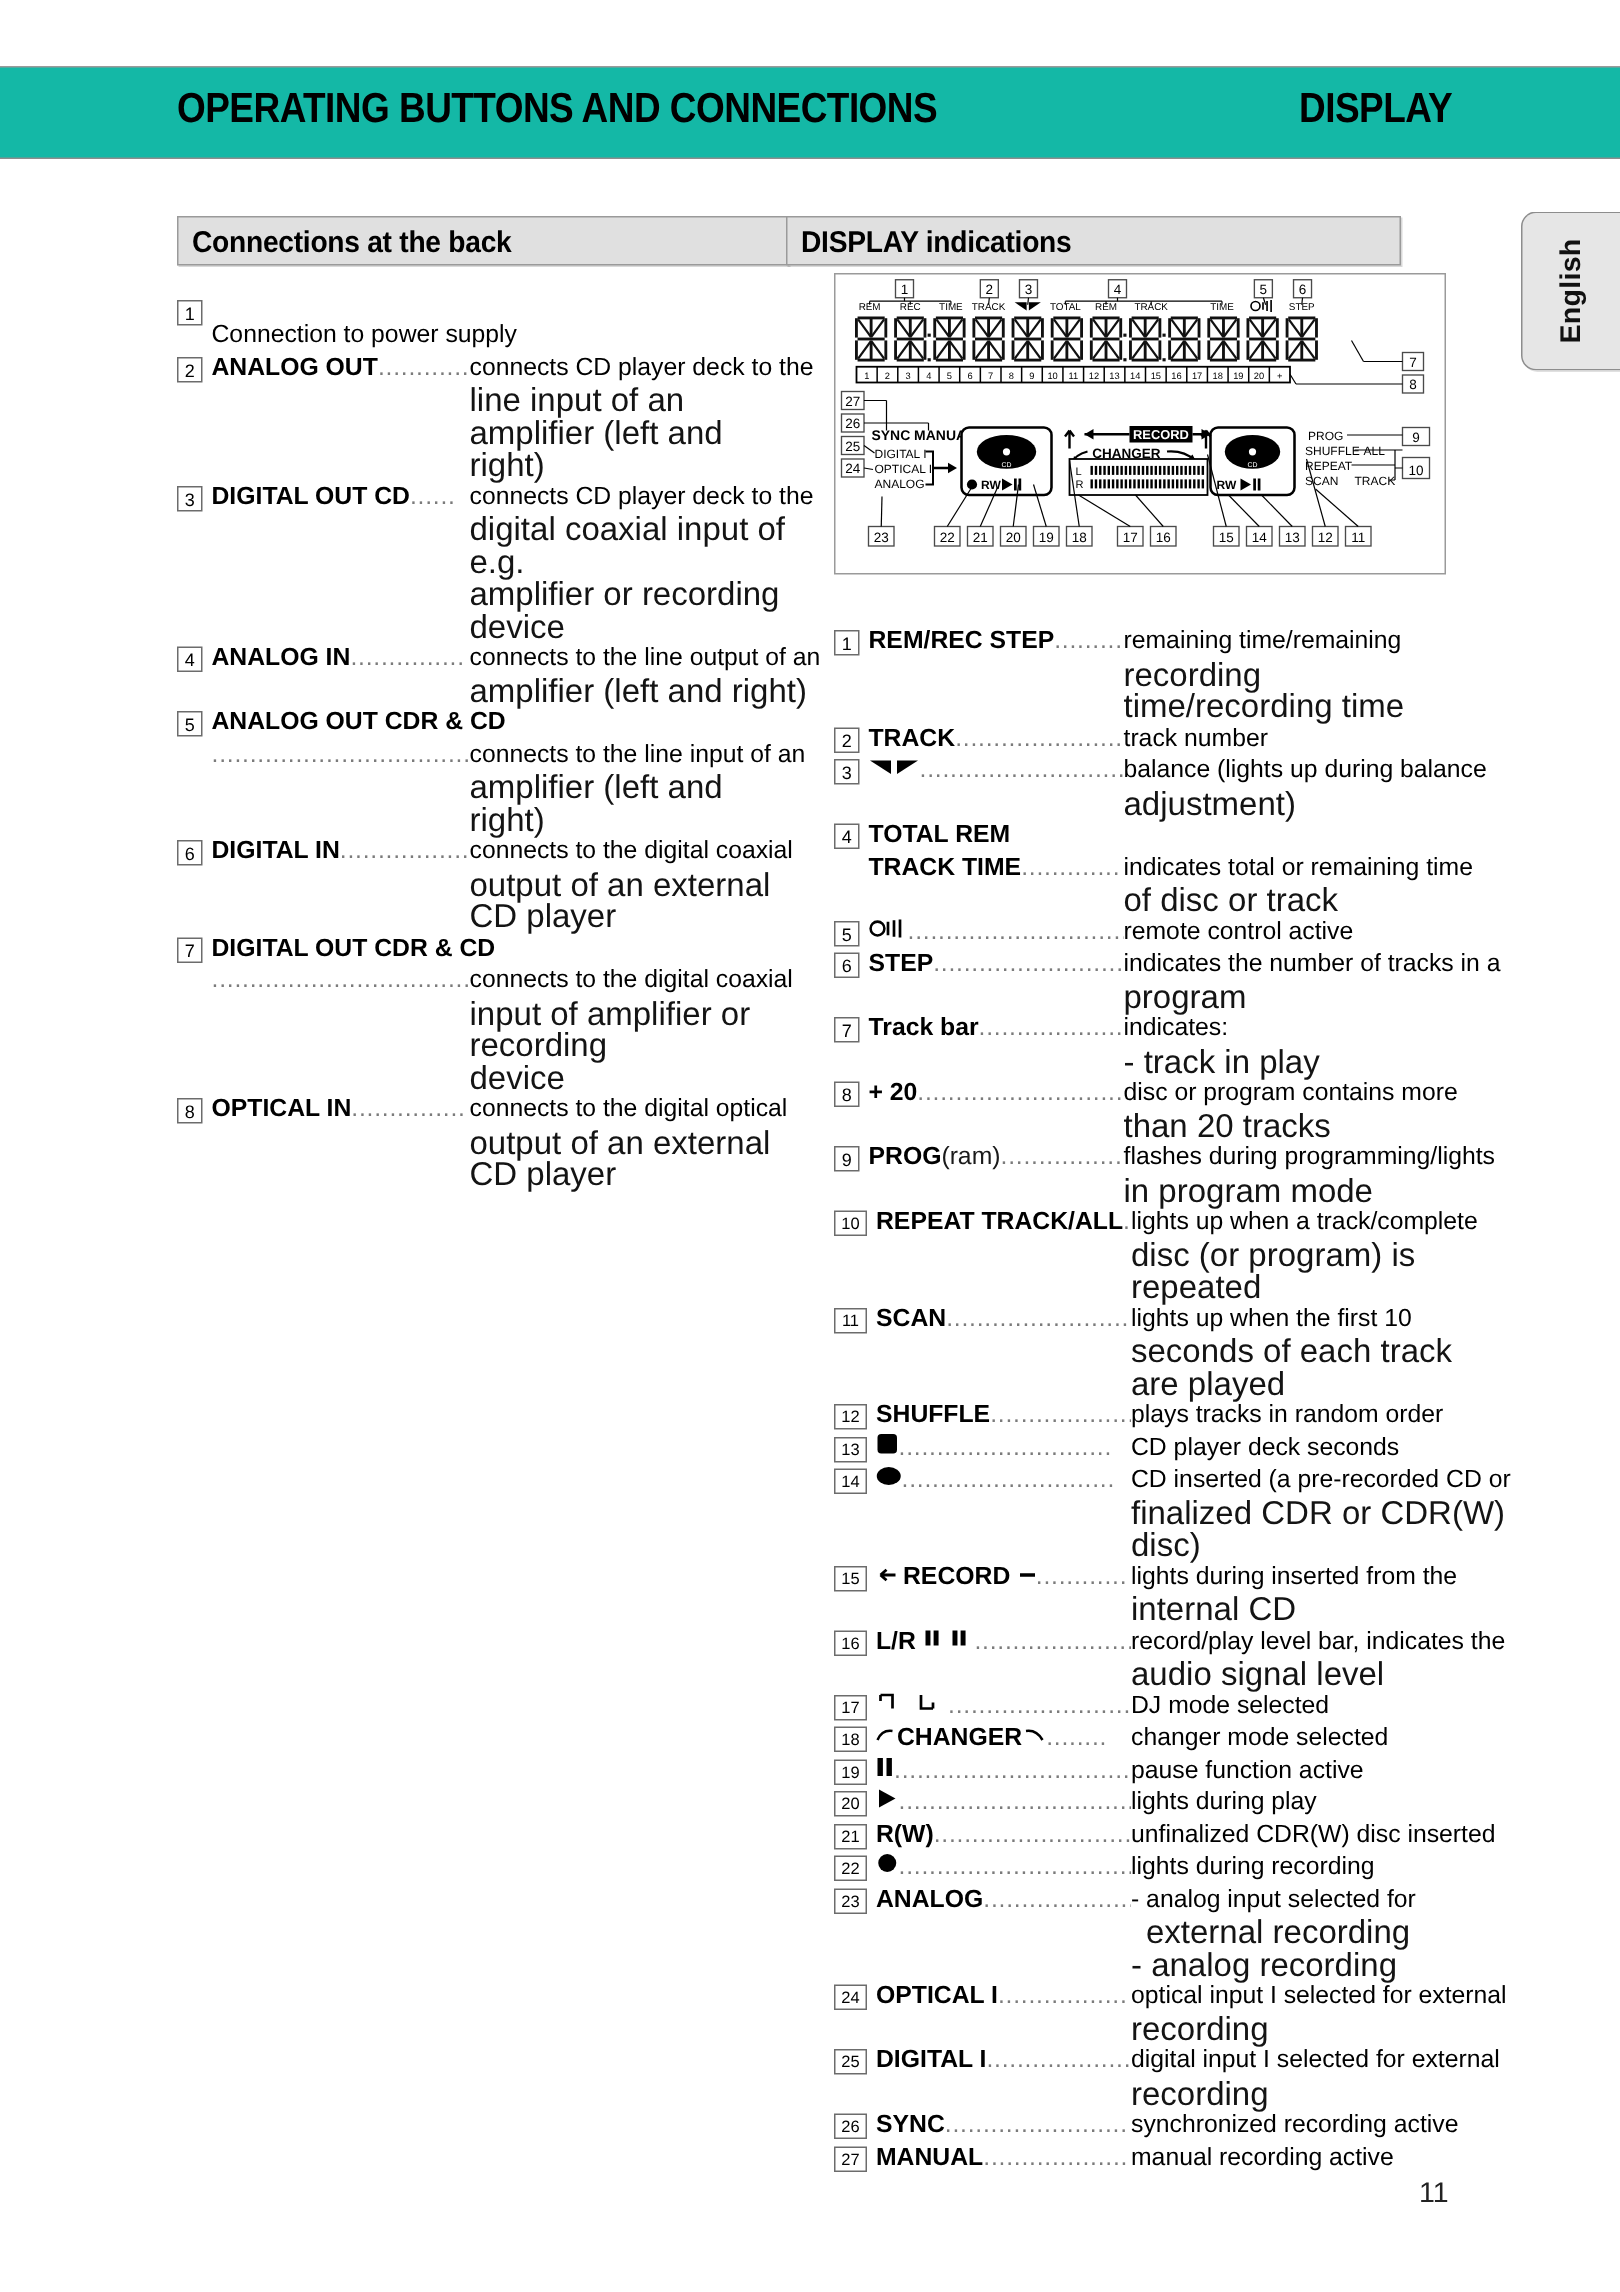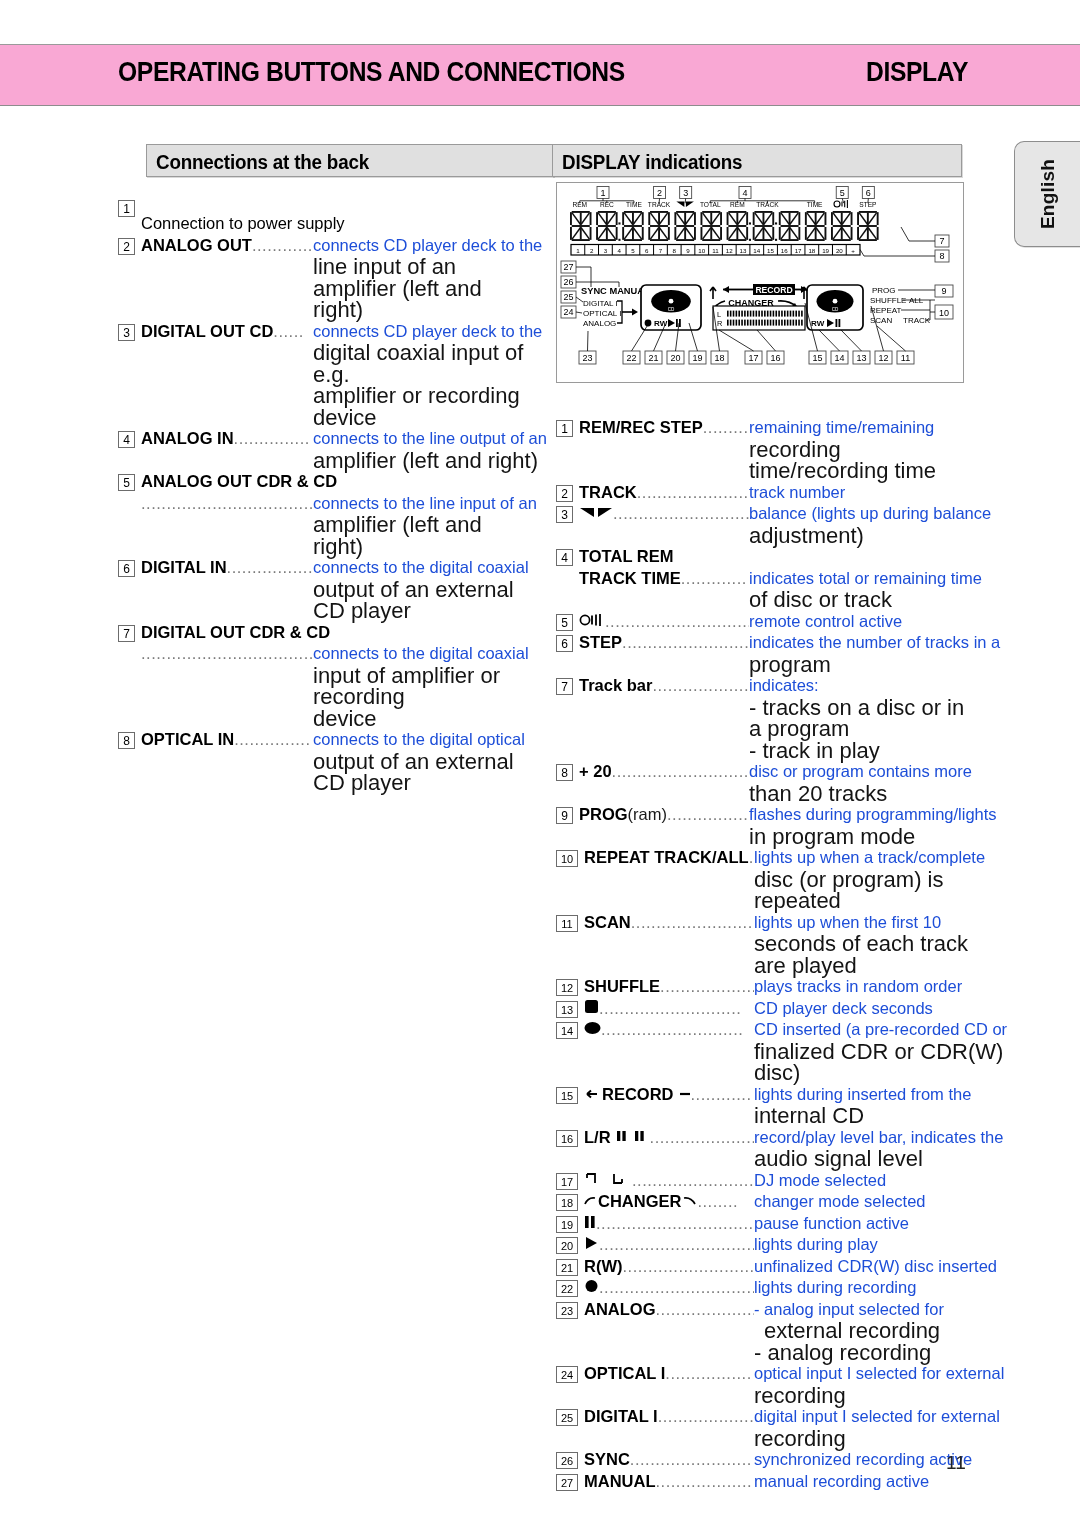--- a/index.html
+++ b/index.html
@@ -6,21 +6,21 @@
   body{
     width:1080px;height:1528px;background:#ffffff;
     font-family:"Liberation Sans", sans-serif;
     color:#1a1a1a;-webkit-font-smoothing:antialiased;
   }
   .page{position:relative;width:1080px;height:1528px;overflow:hidden;}
 
   
   .header{
     position:absolute;left:0;top:44px;width:1080px;height:60px;
-    background:#f9a8d4;border-top:1px solid #9a9a9a;border-bottom:1px solid #8d8d8d;
+    background:#14b8a6;border-top:1px solid #9a9a9a;border-bottom:1px solid #8d8d8d;
   }
   .header .htitle{
     position:absolute;top:11px;left:118px;
     font-size:28px;font-weight:bold;letter-spacing:-0.4px;
     transform:scaleX(.88);transform-origin:left center;
     color:#000;
   }
   .header .hsub{
     position:absolute;top:11px;left:866px;
     font-size:28px;font-weight:bold;letter-spacing:-0.4px;
@@ -37,21 +37,20 @@
   .engtab span{
     position:absolute;left:50%;top:50%;
     transform:translate(-50%,-50%) rotate(-90deg);
     font-size:19px;font-weight:bold;letter-spacing:.2px;white-space:nowrap;color:#111;
   }
 
   
   .secbar{
     position:absolute;background:#e0e0e0;border:1px solid #9a9a9a;
     box-shadow:1px 1px 0 rgba(0,0,0,.15);
-    margin-left:28px;
   }
   .secbar span{
     position:absolute;left:9px;top:6px;
     font-size:20px;font-weight:bold;color:#000;letter-spacing:-.2px;
     transform:scaleX(.94);transform-origin:left center;white-space:nowrap;
   }
   #secbar-left{left:118px;top:144px;width:406px;height:31px;}
   #secbar-right{left:524px;top:144px;width:408px;height:31px;}
 
   
@@ -65,21 +64,21 @@
   }
   .num.wide{width:22px;font-size:11px;}
   .body{flex:1 1 auto;}
   .line{display:flex;align-items:baseline;font-size:16.5px;line-height:21.5px;}
   .term{font-weight:bold;white-space:nowrap;color:#000;}
   .term.reg{font-weight:normal;margin-top:16px;}
   .lead{
     flex:1 1 auto;overflow:hidden;white-space:nowrap;color:#7b7b7b;
     font-size:16.5px;letter-spacing:.5px;margin:0 0px;
   }
-  .desc{white-space:nowrap;color:#1d4ed8;}
+  .desc{white-space:nowrap;color:#000000;}
   .cont{
     font-size:22px;line-height:21.5px;color:#141414;
   }
 
   
   #list-left{left:118px;top:197px;width:406px;}
   #list-left .termcol{width:172px;flex:0 0 auto;display:flex;}
   #list-left .cont{margin-left:172px;}
 
   
@@ -744,21 +743,20 @@
       <div class="row">
         <div class="num">7</div>
         <div class="body">
           <div class="line">
             <span class="termcol">
               <span class="term">Track bar</span>
               <span class="lead">...................</span>
             </span>
             <span class="desc">indicates:</span>
           </div>
-          <div class="cont">- tracks on a disc or in a program</div>
           <div class="cont">- track in play</div>
         </div>
       </div>
       <div class="row">
         <div class="num">8</div>
         <div class="body">
           <div class="line">
             <span class="termcol">
               <span class="term">+ 20</span>
               <span class="lead">............................</span>

